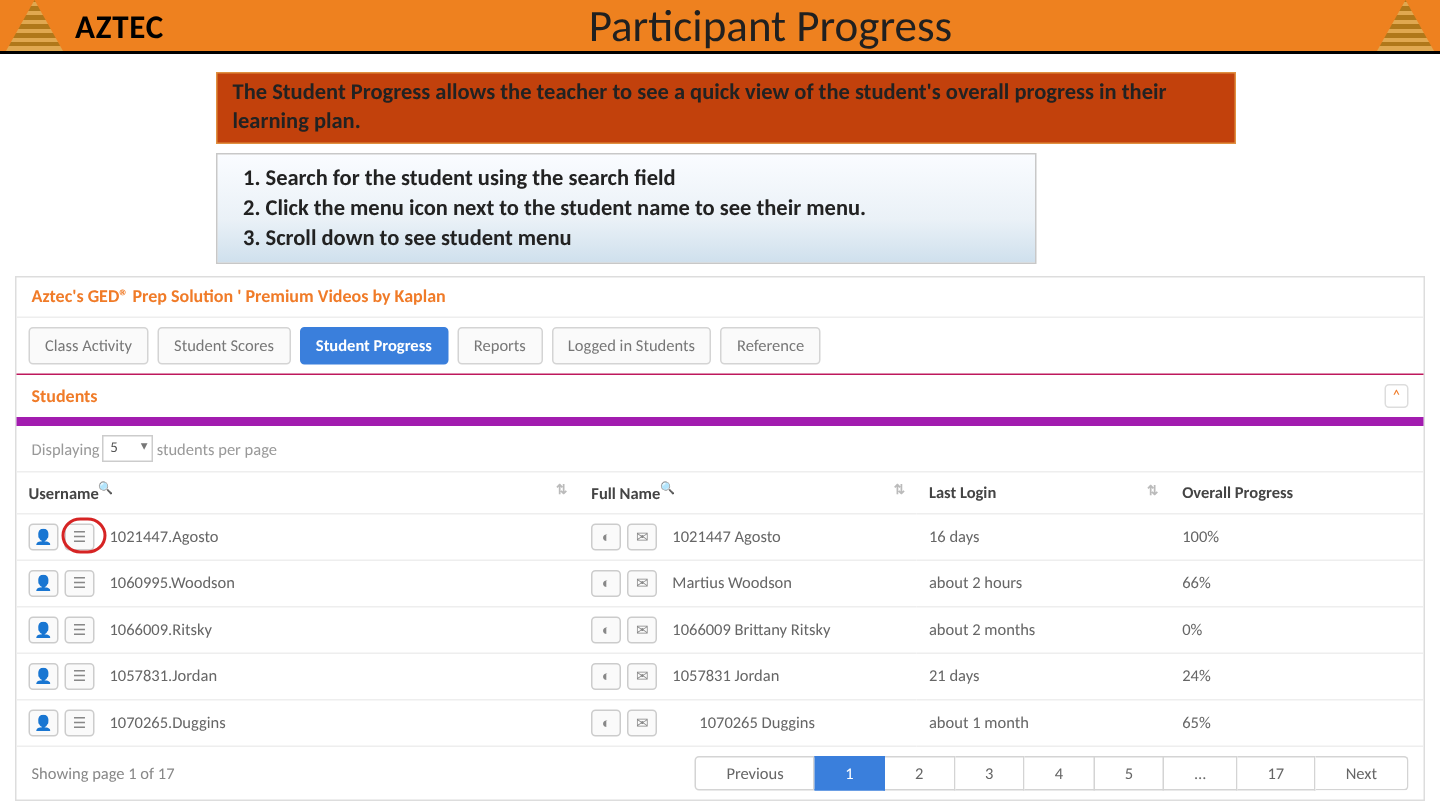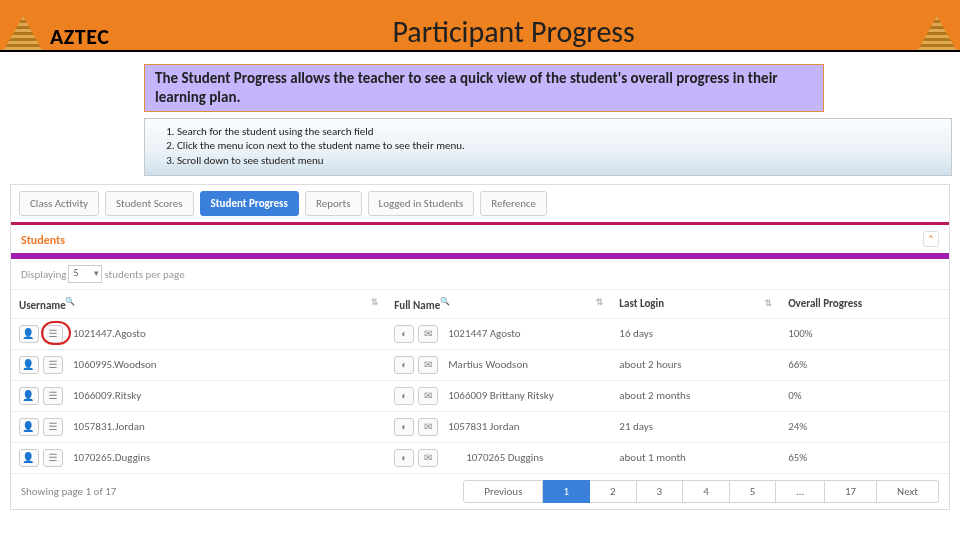--- a/index.html
+++ b/index.html
@@ -1,32 +1,32 @@
 <!DOCTYPE html>
 <html><head>
 <meta charset="utf-8">
 <style>
   html,body{margin:0;padding:0;width:960px;height:540px;font-family:Calibri,Arial,sans-serif;background:#fff;color:#222;overflow:hidden}
   *{box-sizing:border-box}
   
-  .ribbon{height:52px;background:#ee811f;border-bottom:2px solid #000;display:flex;align-items:flex-end}
+  .ribbon{height:36px;background:#ee811f;border-bottom:2px solid #000;display:flex;align-items:center}
   .logo{width:38px;height:34px;margin:0 4px;background:
     repeating-linear-gradient(0deg,#e0a850 0 3px,#b0781a 3px 6px);
     clip-path:polygon(50% 0,100% 100%,0 100%)}
   .brand{font-weight:900;font-size:22px;letter-spacing:.5px;color:#000;padding-left:4px}
   .title{flex:1;text-align:center;font-size:30px;color:#202020;font-family:"Segoe UI",Calibri,sans-serif}
   .logo-right{margin-left:auto}
   
-  .desc-box{margin:12px 0 6px 144px;width:680px;border:1px solid #e09040;background:#c4b5fd;padding:4px 10px;font-size:15px;font-weight:600;line-height:1.25}
-  .step-box{margin:4px 0 8px 144px;width:808px;border:1px solid #c8c8c8;background:linear-gradient(#fafcff,#eaf1f7 60%,#cfe0ed);padding:6px 10px;font-size:11px;font-weight:400;line-height:1.35}
+  .desc-box{margin:12px 0 6px 144px;width:680px;border:1px solid #e09040;background:#c2410c;padding:4px 10px;font-size:15px;font-weight:600;line-height:1.25}
+  .step-box{margin:4px 0 8px 144px;width:547px;border:1px solid #c8c8c8;background:linear-gradient(#fafcff,#eaf1f7 60%,#cfe0ed);padding:6px 10px;font-size:15px;font-weight:700;line-height:1.35}
   .step-box ol{margin:0;padding-left:22px}
   
   .app{margin:6px 10px 0 10px;border:1px solid #ddd;font-size:11px;color:#555}
   .crumb{padding:6px 10px;color:#f07b28;font-weight:700;font-size:12px;border-bottom:1px solid #eee}
-  .tabs{display:flex;gap:6px;padding:6px 8px;border-bottom:3px solid #be185d;flex-wrap:wrap}
+  .tabs{display:flex;gap:6px;padding:6px 8px;border-bottom:1px solid #be185d;flex-wrap:wrap}
   .tab{border:1px solid #d4d4d4;border-radius:3px;padding:5px 10px;background:#fafafa;color:#777;font-size:11px}
   .tab.active{background:#3a7fdc;border-color:#3a7fdc;color:#fff;font-weight:700}
   .panel-head{display:flex;align-items:flex-end;padding:6px 10px;border-bottom:6px solid #a21caf}
   .panel-head .pt{color:#f07b28;font-weight:700;font-size:12px}
   .chev{margin-left:auto;width:16px;height:16px;border:1px solid #ddd;border-radius:3px;color:#f07b28;text-align:center;line-height:14px;font-size:11px}
   .toolbar{display:flex;align-items:center;padding:6px 10px;border-bottom:1px solid #eee;gap:2px}
   .sel{border:1px solid #ccc;height:18px;width:34px;font-size:10px;text-align:left;padding-left:4px;background:#fff;position:relative}
   .sel:after{content:"▾";position:absolute;right:3px;top:1px;color:#777;font-size:9px}
   .muted{color:#999}
   .search{margin-left:auto;display:flex;align-items:center;gap:4px;position:relative}
@@ -64,20 +64,21 @@
 
 <div class="step-box">
   <ol>
     <li>Search for the student using the search field</li>
     <li>Click the menu icon next to the student name to see their menu.</li>
     <li>Scroll down to see student menu</li>
   </ol>
 </div>
 
 <div class="app">
+  <div class="crumb">Aztec's GED® Prep Solution ' Premium Videos by Kaplan</div>
 
   <div class="tabs">
     <div class="tab">Class Activity</div>
     <div class="tab">Student Scores</div>
     <div class="tab active">Student Progress</div>
     <div class="tab">Reports</div>
     <div class="tab">Logged in Students</div>
     <div class="tab">Reference</div>
   </div>
 

